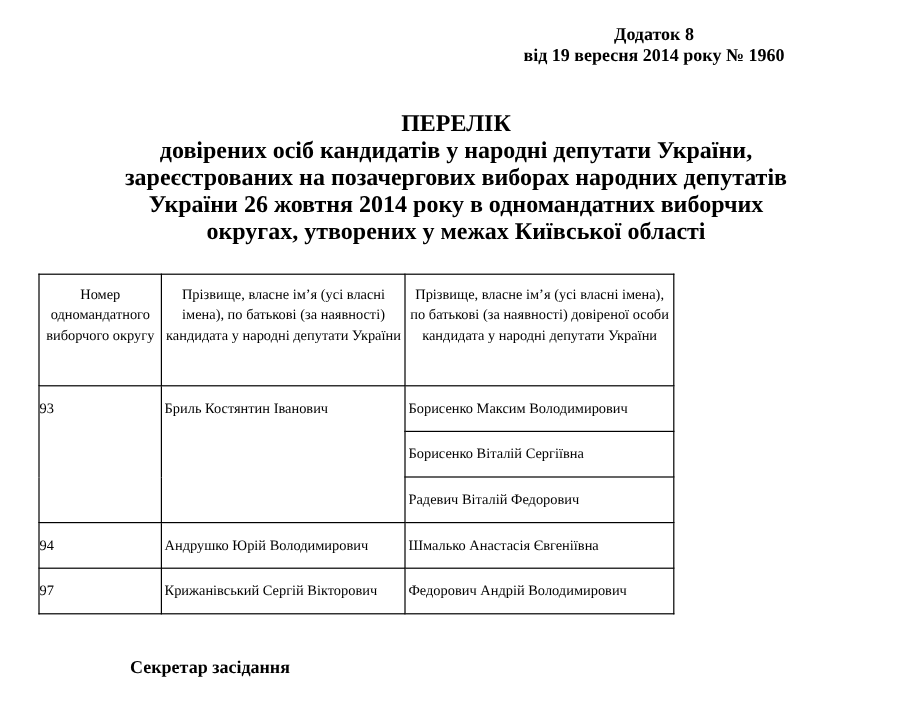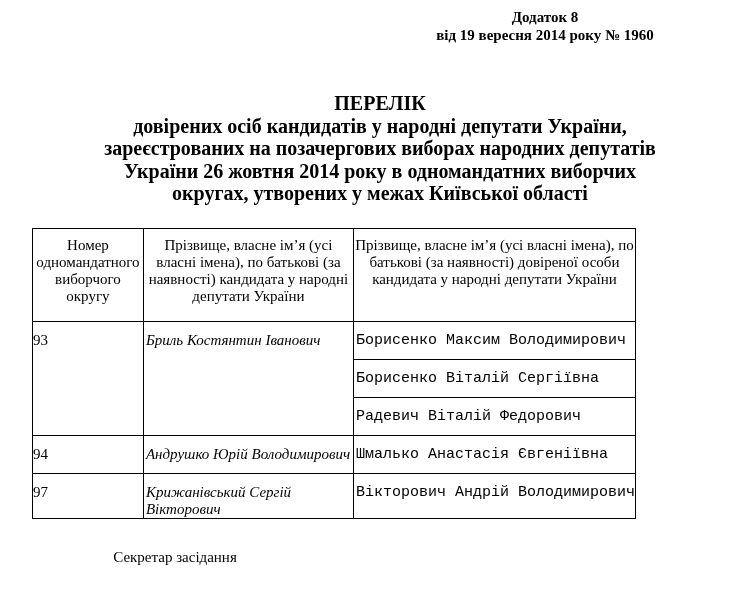--- a/index.html
+++ b/index.html
@@ -1,46 +1,46 @@
 <!DOCTYPE html>
 <html><head>
 <meta charset="utf-8">
 <style>
   html, body { margin: 0; padding: 0; background: #ffffff; }
   body {
     width: 750px; height: 601px; position: relative; overflow: hidden;
     font-family: "Liberation Serif", "DejaVu Serif", serif; color: #000;
   }
   .appendix {
-    position: absolute; left: 340px; top: 8px; width: 410px;
+    position: absolute; left: 340px; top: 20px; width: 410px;
     text-align: center; font-weight: bold; font-size: 15px; line-height: 18px;
   }
   .title-block {
     position: absolute; left: 0; top: 92px; width: 760px;
     text-align: center; font-weight: bold; font-size: 20px; line-height: 22.5px;
   }
   table.list {
     position: absolute; left: 32px; top: 228px;
-    border-collapse: collapse; width: 604px;
-    font-size: 15px; line-height: 17px;
+    border-collapse: collapse; width: 530px;
+    font-size: 12px; line-height: 17px;
   }
   table.list td, table.list th {
     border: 1.5px solid #000; padding: 0; vertical-align: top;
     font-weight: normal;
   }
   .h-cell { height: 93px; text-align: center; padding-top: 8px !important; box-sizing: border-box; }
   .c1 { width: 116px; }
   .c2 { width: 292px; }
   .c3 { width: 252px; }
   .num { text-align: left; padding-top: 10px !important; }
-  .cand { padding-left: 2px !important; padding-top: 10px !important; font-style: italic; }
-  .trust { padding-left: 2px !important; height: 38px; box-sizing: border-box; padding-top: 10px !important; white-space: nowrap; font-family: Liberation Mono, monospace; }
+  .cand { padding-left: 2px !important; padding-top: 10px !important; }
+  .trust { padding-left: 2px !important; height: 38px; box-sizing: border-box; padding-top: 10px !important; white-space: nowrap; }
   .signature-left {
     position: absolute; left: 40px; top: 548px; width: 270px;
-    text-align: center; font-weight: normal; font-size: 15px; line-height: 19px;
+    text-align: center; font-weight: bold; font-size: 15px; line-height: 19px;
   }
   .signature-right {
     position: absolute; left: 610px; top: 567px;
     font-weight: bold; font-size: 15px; line-height: 19px; margin-top: 47px;
   }
 </style>
 </head>
 <body>
 
 <div class="appendix">
@@ -75,21 +75,21 @@
     <td class="trust">Радевич Віталій Федорович</td>
   </tr>
   <tr>
     <td class="num">94</td>
     <td class="cand">Андрушко Юрій Володимирович</td>
     <td class="trust">Шмалько Анастасія Євгеніївна</td>
   </tr>
   <tr>
     <td class="num">97</td>
     <td class="cand">Крижанівський Сергій Вікторович</td>
-    <td class="trust">Вікторович Андрій Володимирович</td>
+    <td class="trust">Федорович Андрій Володимирович</td>
   </tr>
 </tbody>
   </table>
 
 <div class="signature-left">
   <div>Секретар засідання</div>
 </div>
 <div class="signature-right">Ю.ШВЕЦЬ</div>
 
 </body></html>

